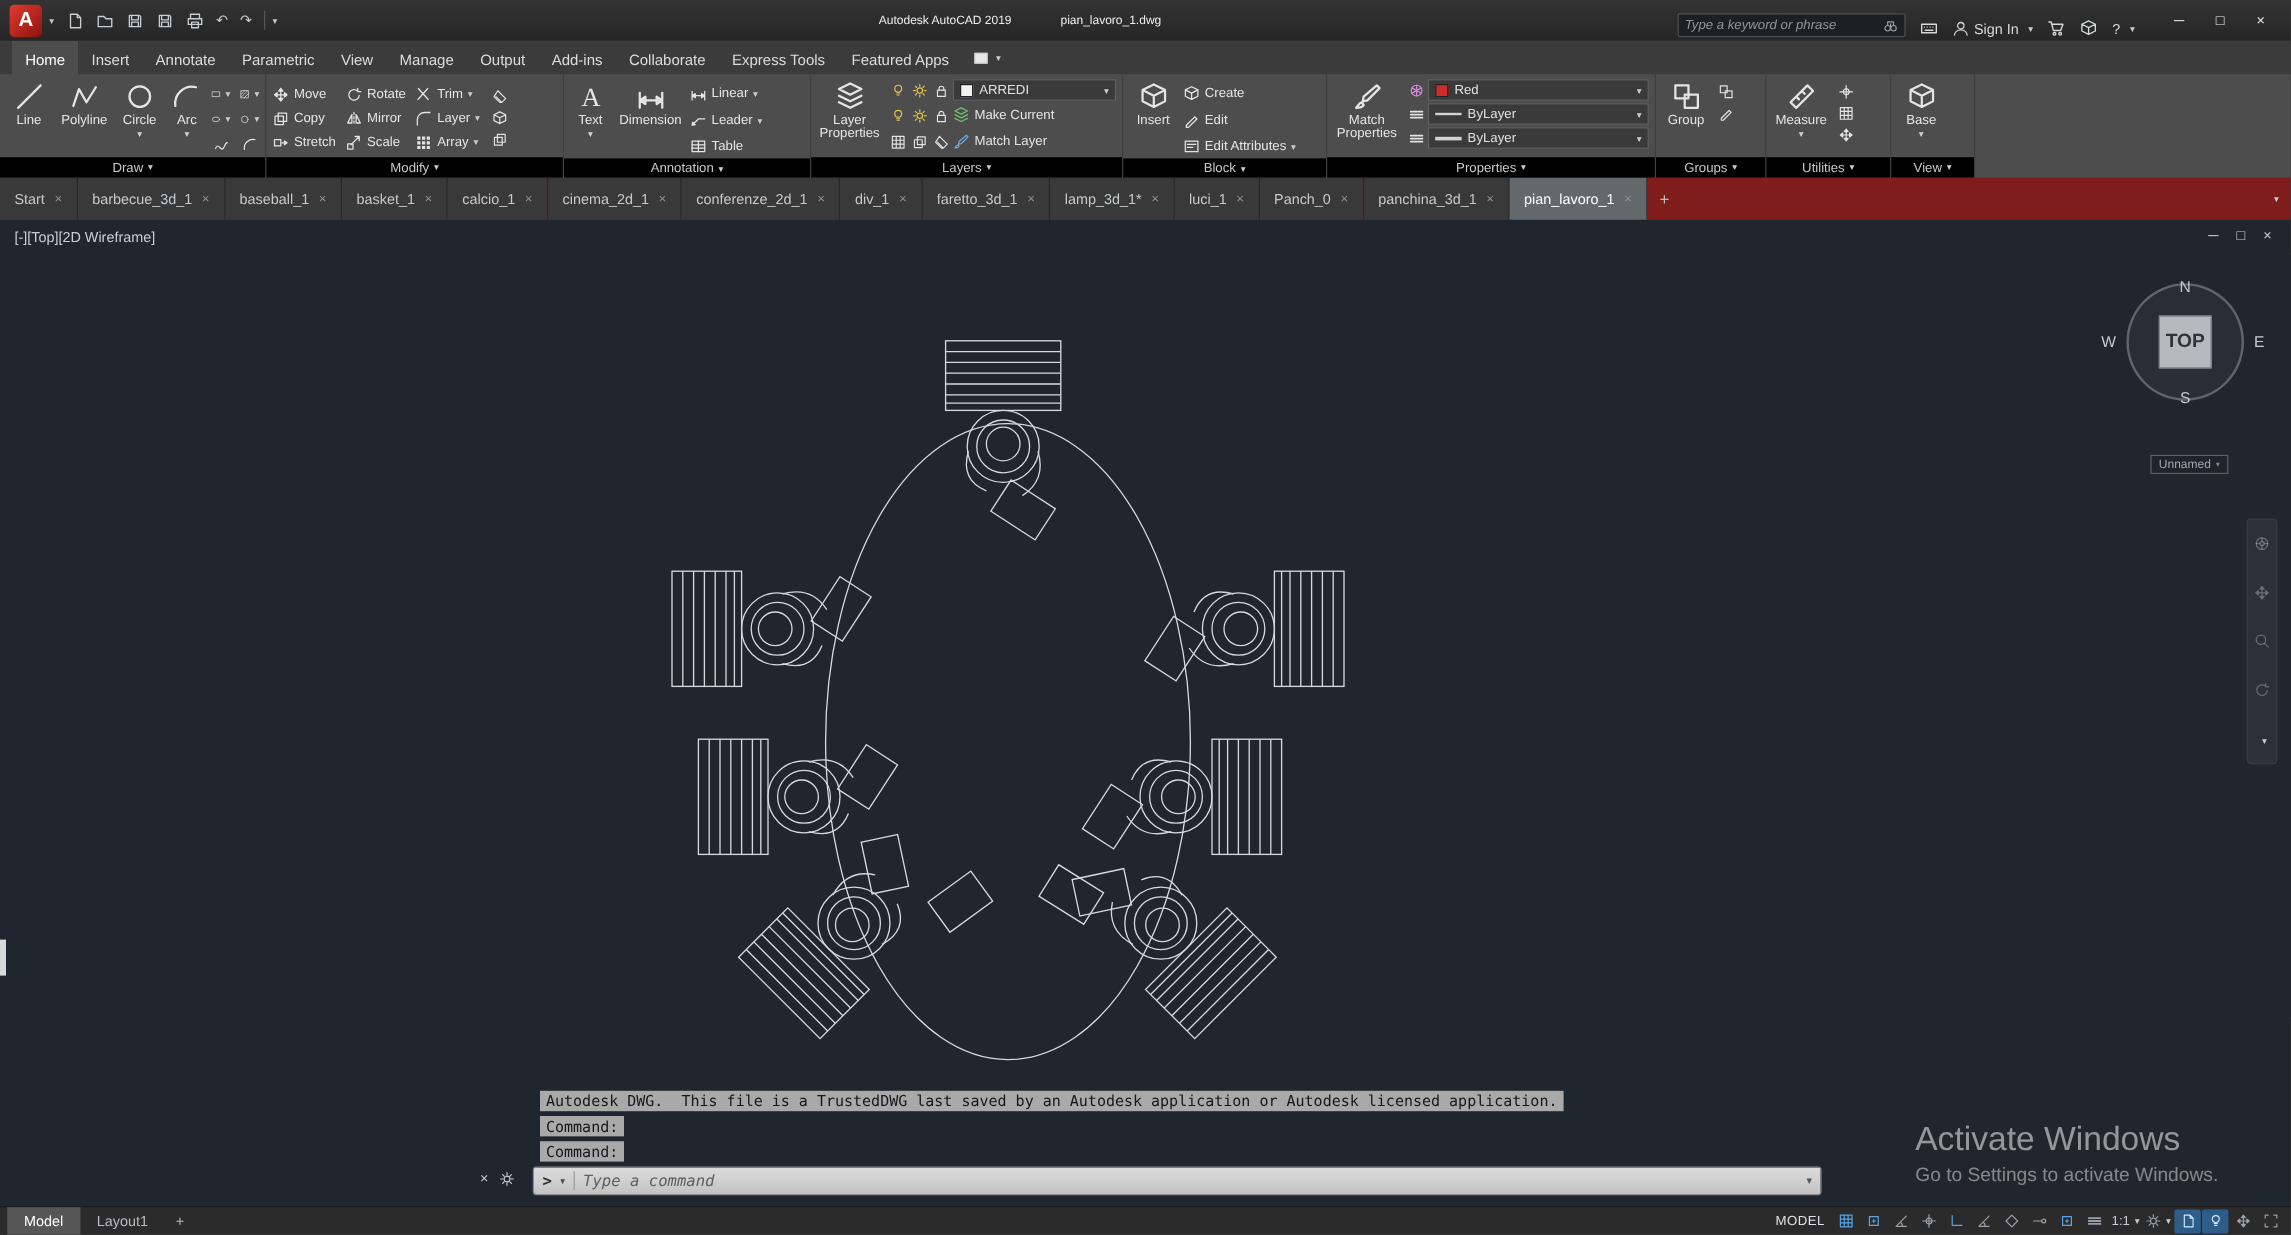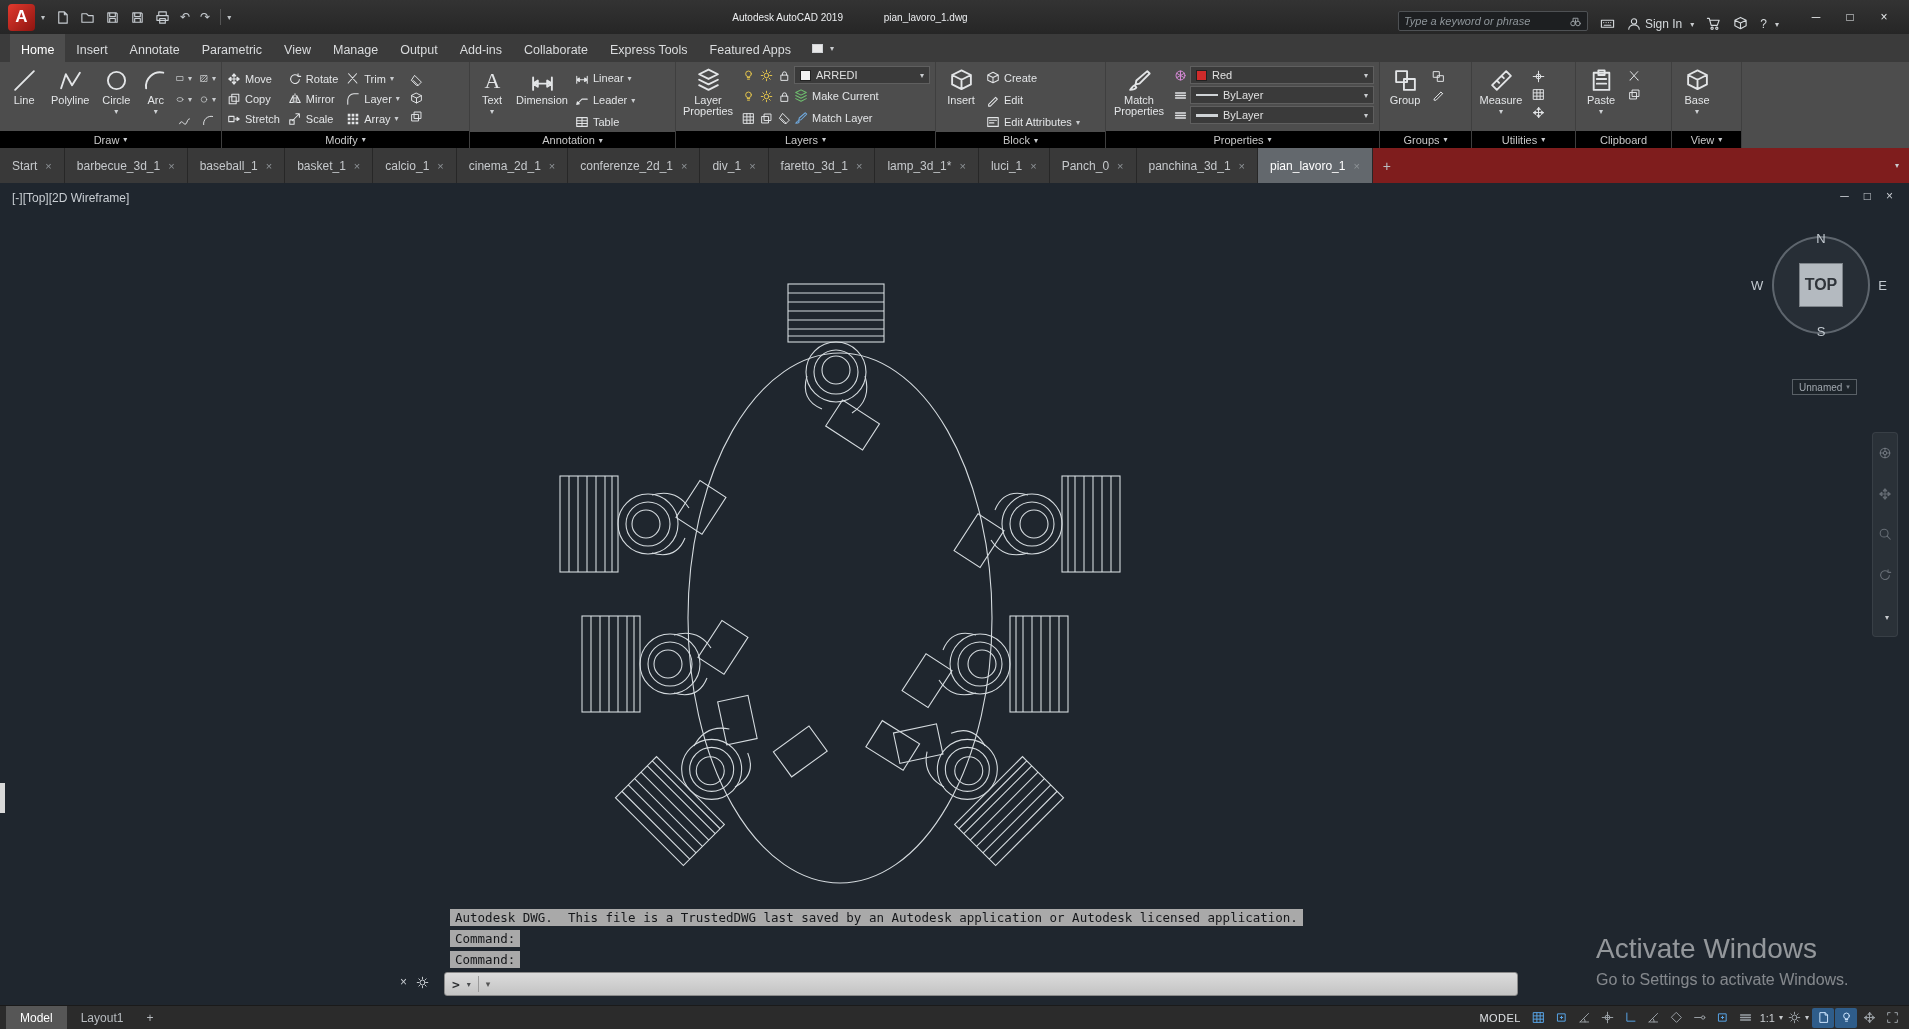--- a/index.html
+++ b/index.html
@@ -785,45 +785,20 @@
                 <use href="#s-move"></use>
               </svg>
             </div>
         </div>
       </div>
       <div class="p-label da">
           <span>Utilities</span>
         </div>
     </div>
 
-    <div class="panel" style="width:96px">
-      <div class="p-body">
-        <div class="bb split" style="width:40px">
-          <svg class="i">
-              <use href="#s-paste"></use>
-            </svg>
-          <span class="lb">Paste</span>
-        </div>
-        <div class="col" style="margin-top:2px">
-          <div class="ti">
-              <svg class="i">
-                <use href="#s-trim"></use>
-              </svg>
-            </div>
-          <div class="ti">
-              <svg class="i">
-                <use href="#s-copy"></use>
-              </svg>
-            </div>
-        </div>
-      </div>
-      <div class="p-label">
-          <span>Clipboard</span>
-        </div>
-    </div>
 
     <div class="panel" style="width:70px">
       <div class="p-body">
         <div class="bb split" style="width:40px">
           <svg class="i">
               <use href="#s-cube"></use>
             </svg>
           <span class="lb">Base</span>
         </div>
       </div>
@@ -954,20 +929,21 @@
       <span>×</span>
       <svg class="i">
           <use href="#s-gear"></use>
         </svg>
     </div>
 
     <div class="cmdbar">
       <span class="prompt">&gt;</span>
       <span class="pr-da">▾</span>
       <span class="vsep"></span>
+      <input type="text" placeholder="Type a command" style="">
       <span class="endchev">▾</span>
     </div>
 
     <div class="wm">
       <div class="l1">Activate Windows</div>
       <div class="l2">Go to Settings to activate Windows.</div>
     </div>
 
   </div>
 

